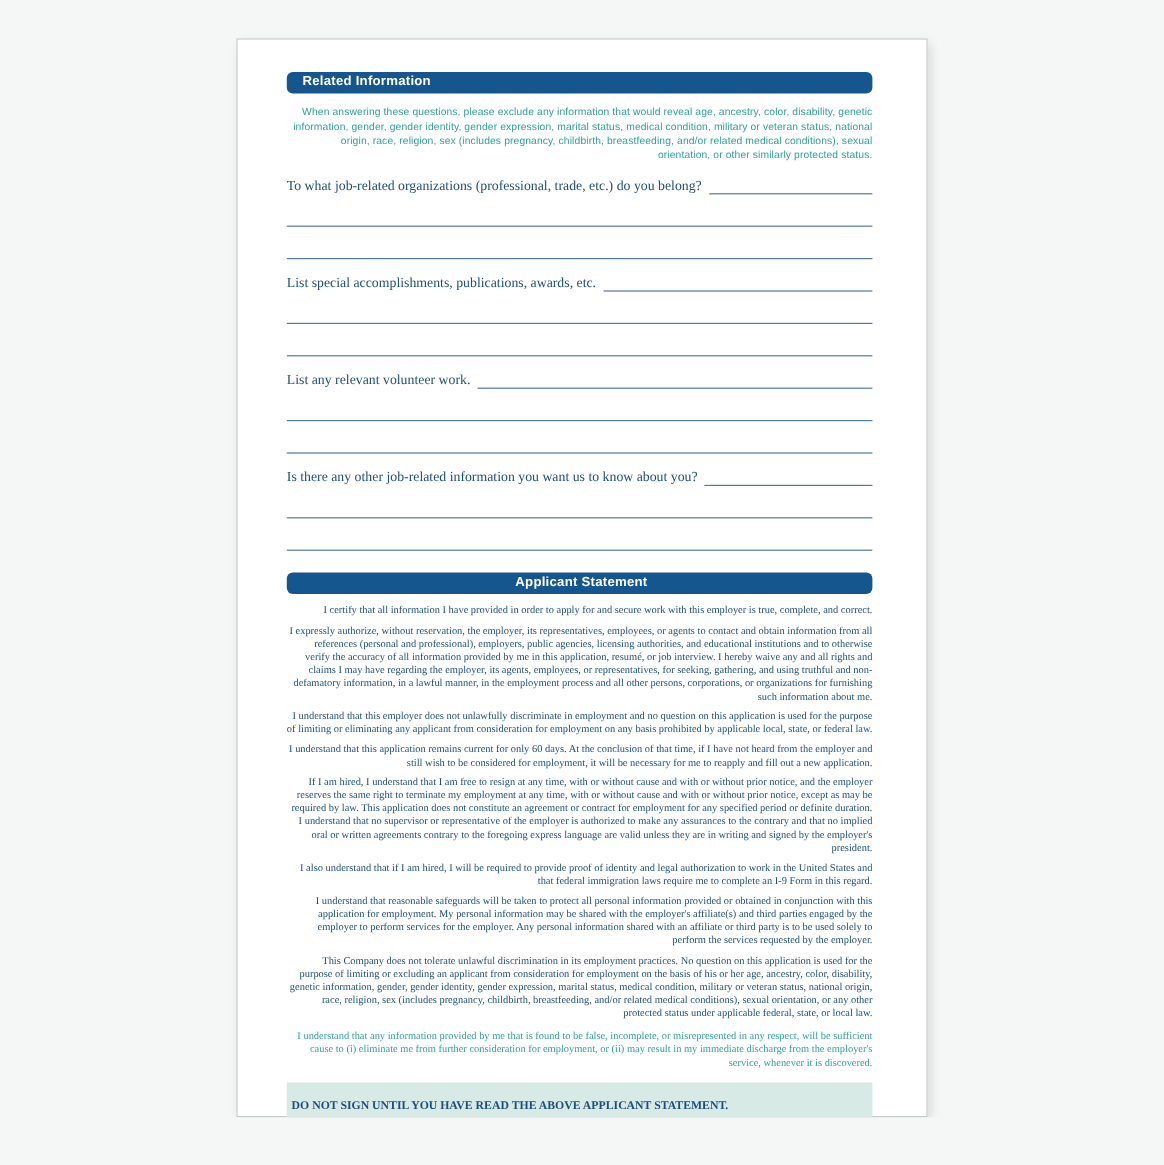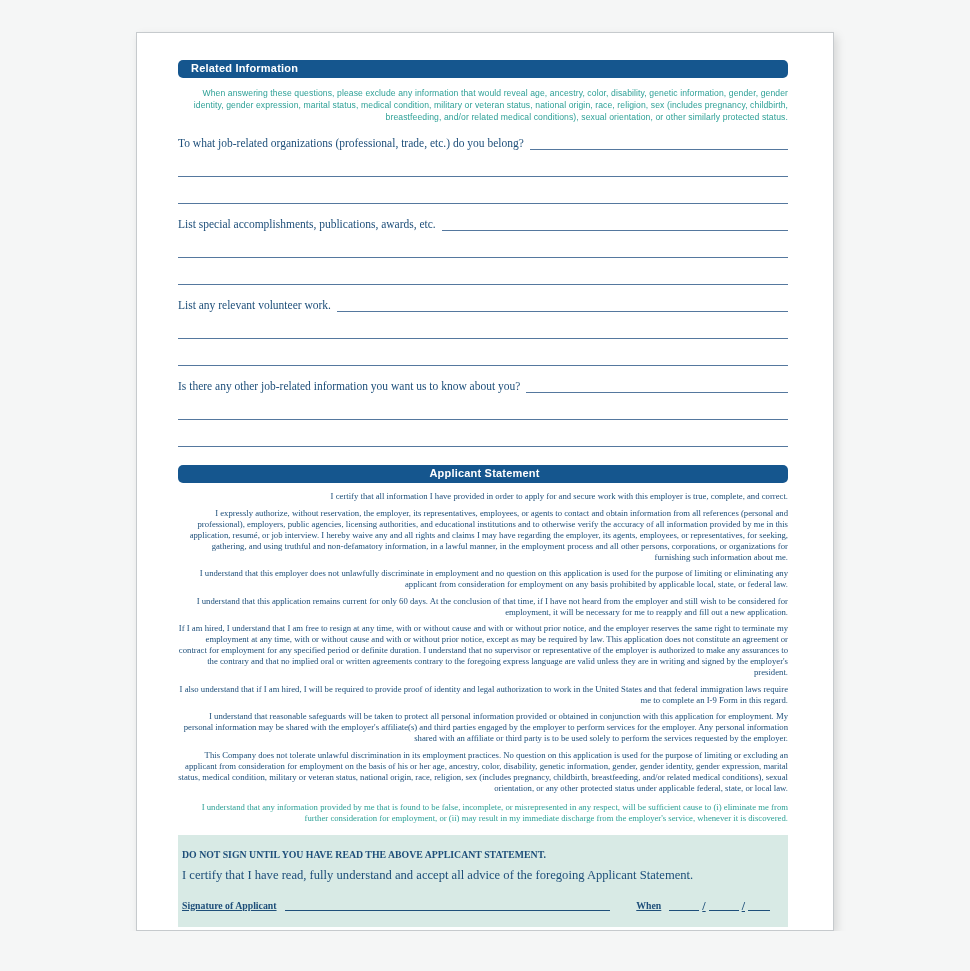--- a/index.html
+++ b/index.html
@@ -2,21 +2,21 @@
 <html style="--bar-navy: #15568e; --text-navy: #1d4e79; --teal: #2fa197; --line: #55789e; --box-bg: #d8eae5; --logo-navy: #17406e;"><head>
 <meta charset="utf-8">
 <style>
   :root{
     --bar-navy:#15568e; --text-navy:#1d4e79; --teal:#2fa197;
     --line:#55789e; --box-bg:#d8eae5; --logo-navy:#17406e;
   }
   *{box-sizing:border-box; margin:0; padding:0;}
   html,body{width:970px; background:#f5f6f6; font-family:"Liberation Serif", serif;}
   .sheet{
-    width:698px; height:899px; margin:32px auto 0 auto; background:#fff;
+    width:576px; height:899px; margin:32px auto 0 auto; background:#fff;
     border:1px solid #c6cacd; box-shadow:3px 4px 9px rgba(0,0,0,.13);
   }
   .content{padding:27px 45px 0 41px;}
 
   .section-bar{
     background:var(--bar-navy); color:#fff; border-radius:5px;
     font:bold 11px/13px "Liberation Sans", sans-serif;
     padding:2px 10px 3px 13px; letter-spacing:.2px;
   }
   .note{

